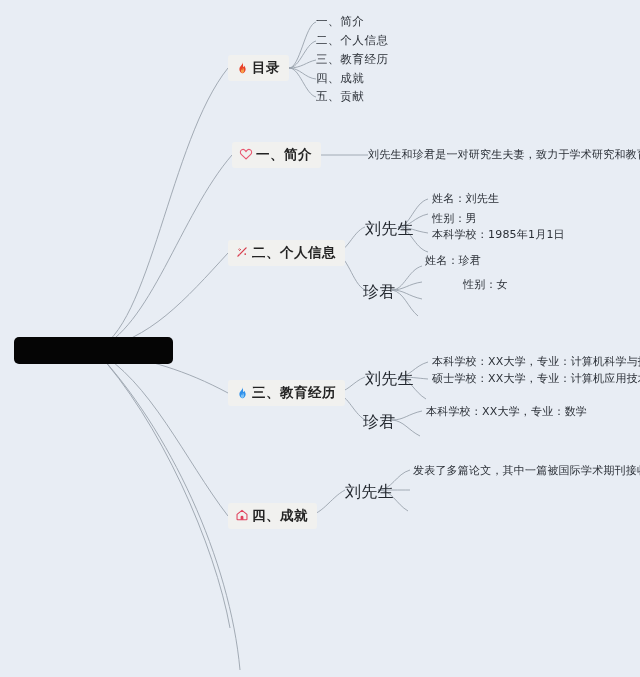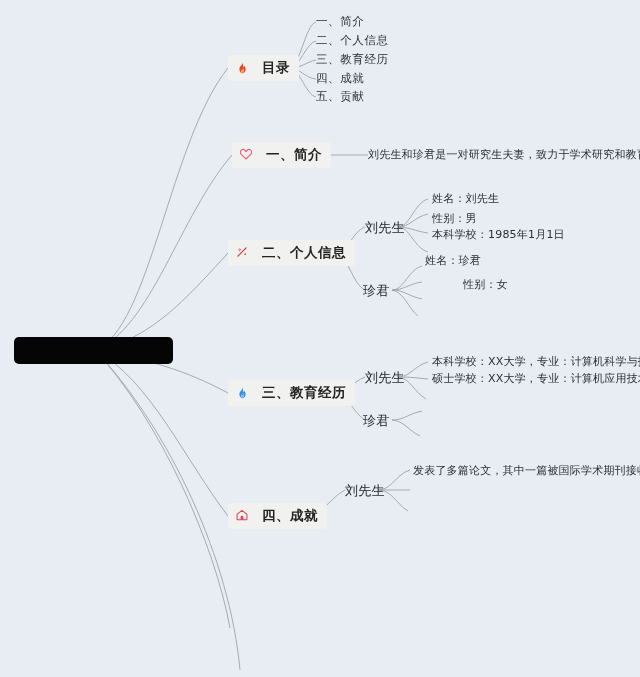--- a/index.html
+++ b/index.html
@@ -40,21 +40,21 @@
     top: 337px;
     width: 159px;
     height: 27px;
     background: #050505;
     border-radius: 5px;
   }
   
   .chip {
     display: inline-flex;
     align-items: center;
-    gap: 12px;
+    gap: 2px;
     background: #f1f1ef;
     border-radius: 3px;
     padding: 5px 9px 6px 7px;
     font-size: 13.5px;
     color: #232323;
     font-weight: 600;
     letter-spacing: 0.5px;
   }
   .chip .ico {
     display: inline-block;
@@ -64,21 +64,21 @@
     line-height: 0;
   }
   .chip .ico svg { display:block; }
   
   .leaf {
     font-size: 11px;
     color: #2a2f36;
     letter-spacing: 0.2px;
   }
   .subnode {
-    font-size: 13px;
+    font-size: 16px;
     color: #22272e;
     letter-spacing: 0.3px;
   }
   .toc-item {
     font-size: 11.5px;
     color: #2a2f36;
     letter-spacing: 0.6px;
   }
 </style>
 </head>
@@ -199,20 +199,21 @@
         </svg>
       </span>
       <span>三、教育经历</span>
     </span>
   </div>
   <div class="node subnode" style="left:365px; top:371px;"><span>刘先生</span></div>
   <div class="node leaf" style="left:432px; top:356px;"><span>本科学校：XX大学，专业：计算机科学与技术</span></div>
   <div class="node leaf" style="left:432px; top:373px;"><span>硕士学校：XX大学，专业：计算机应用技术</span></div>
 
   <div class="node subnode" style="left:363px; top:414px;"><span>珍君</span></div>
+  <div class="node leaf" style="left:426px; top:406px;"><span>本科学校：XX大学，专业：数学</span></div>
 
   <div class="node" style="left:228px; top:503px;">
     <span class="chip">
       <span class="ico">
         <svg viewBox="0 0 24 24" width="14" height="14">
           <path d="M3.5 11 12 4l8.5 7v8.2a1 1 0 0 1-1 1h-15a1 1 0 0 1-1-1z" fill="none" stroke="#e0415c" stroke-width="1.8" stroke-linejoin="round"></path>
           <path d="M9.6 20.2v-4.6a2.4 2.4 0 0 1 4.8 0v4.6z" fill="#e0415c"></path>
         </svg>
       </span>
       <span>四、成就</span>

